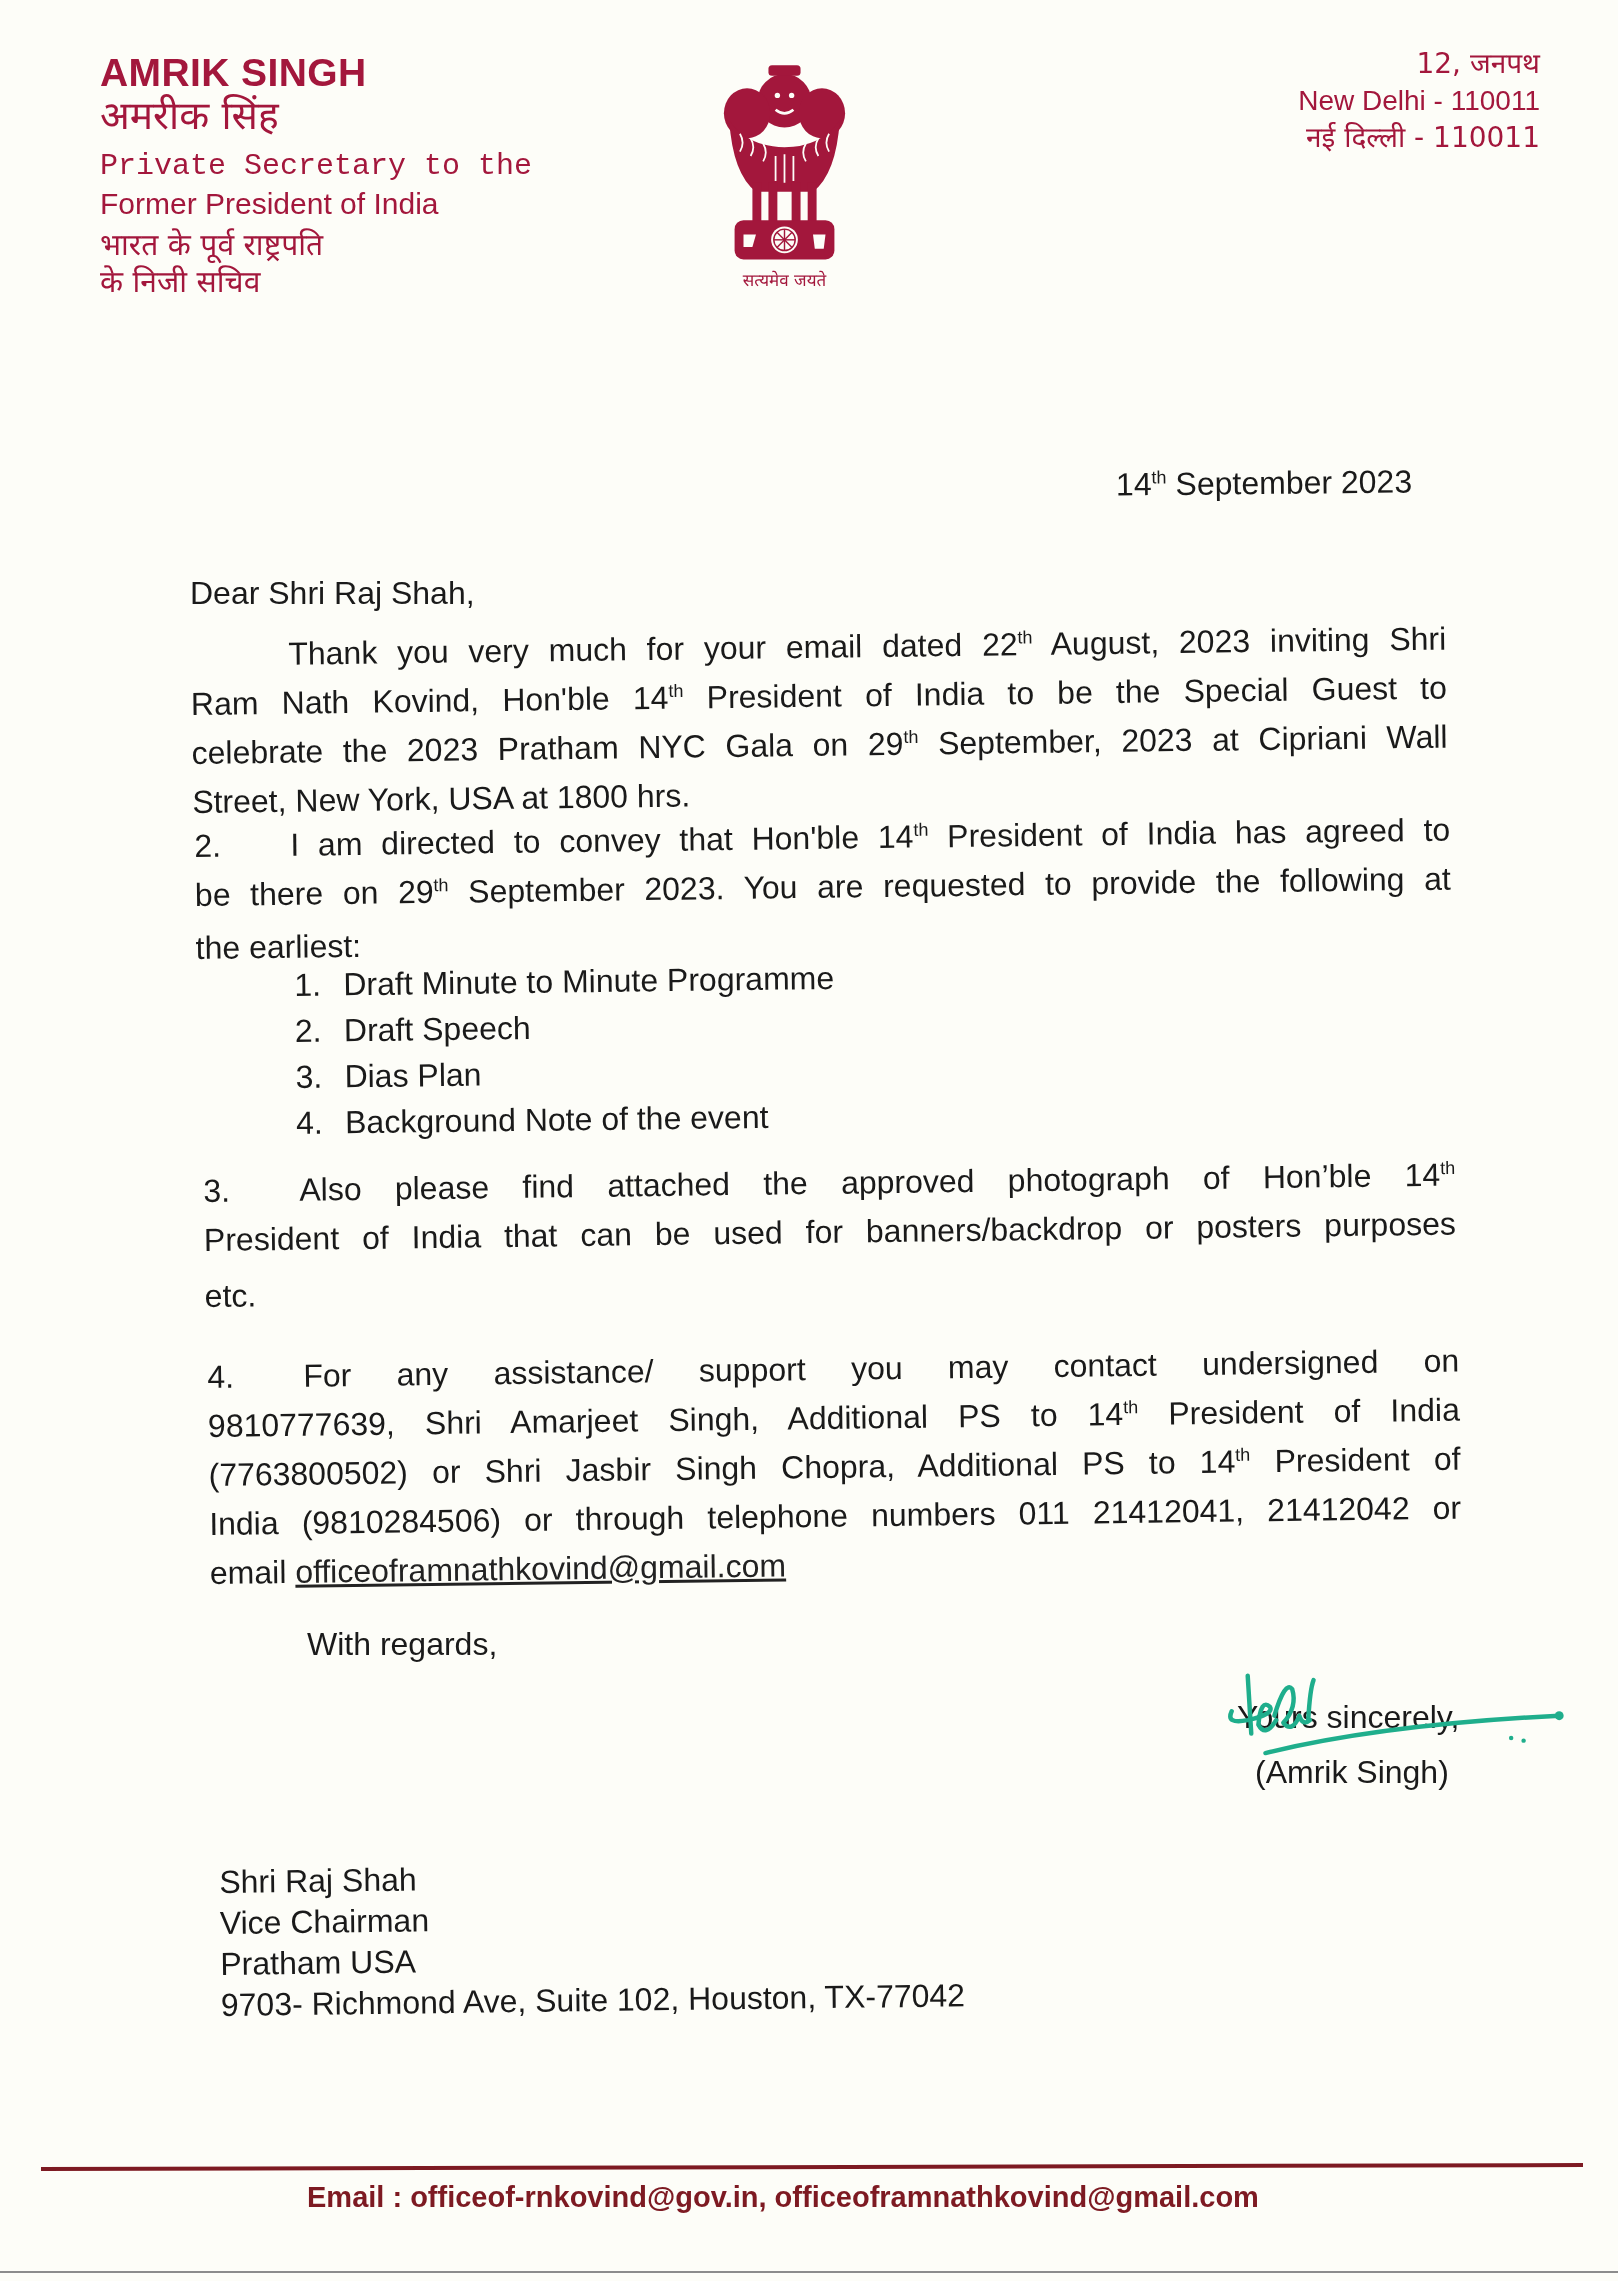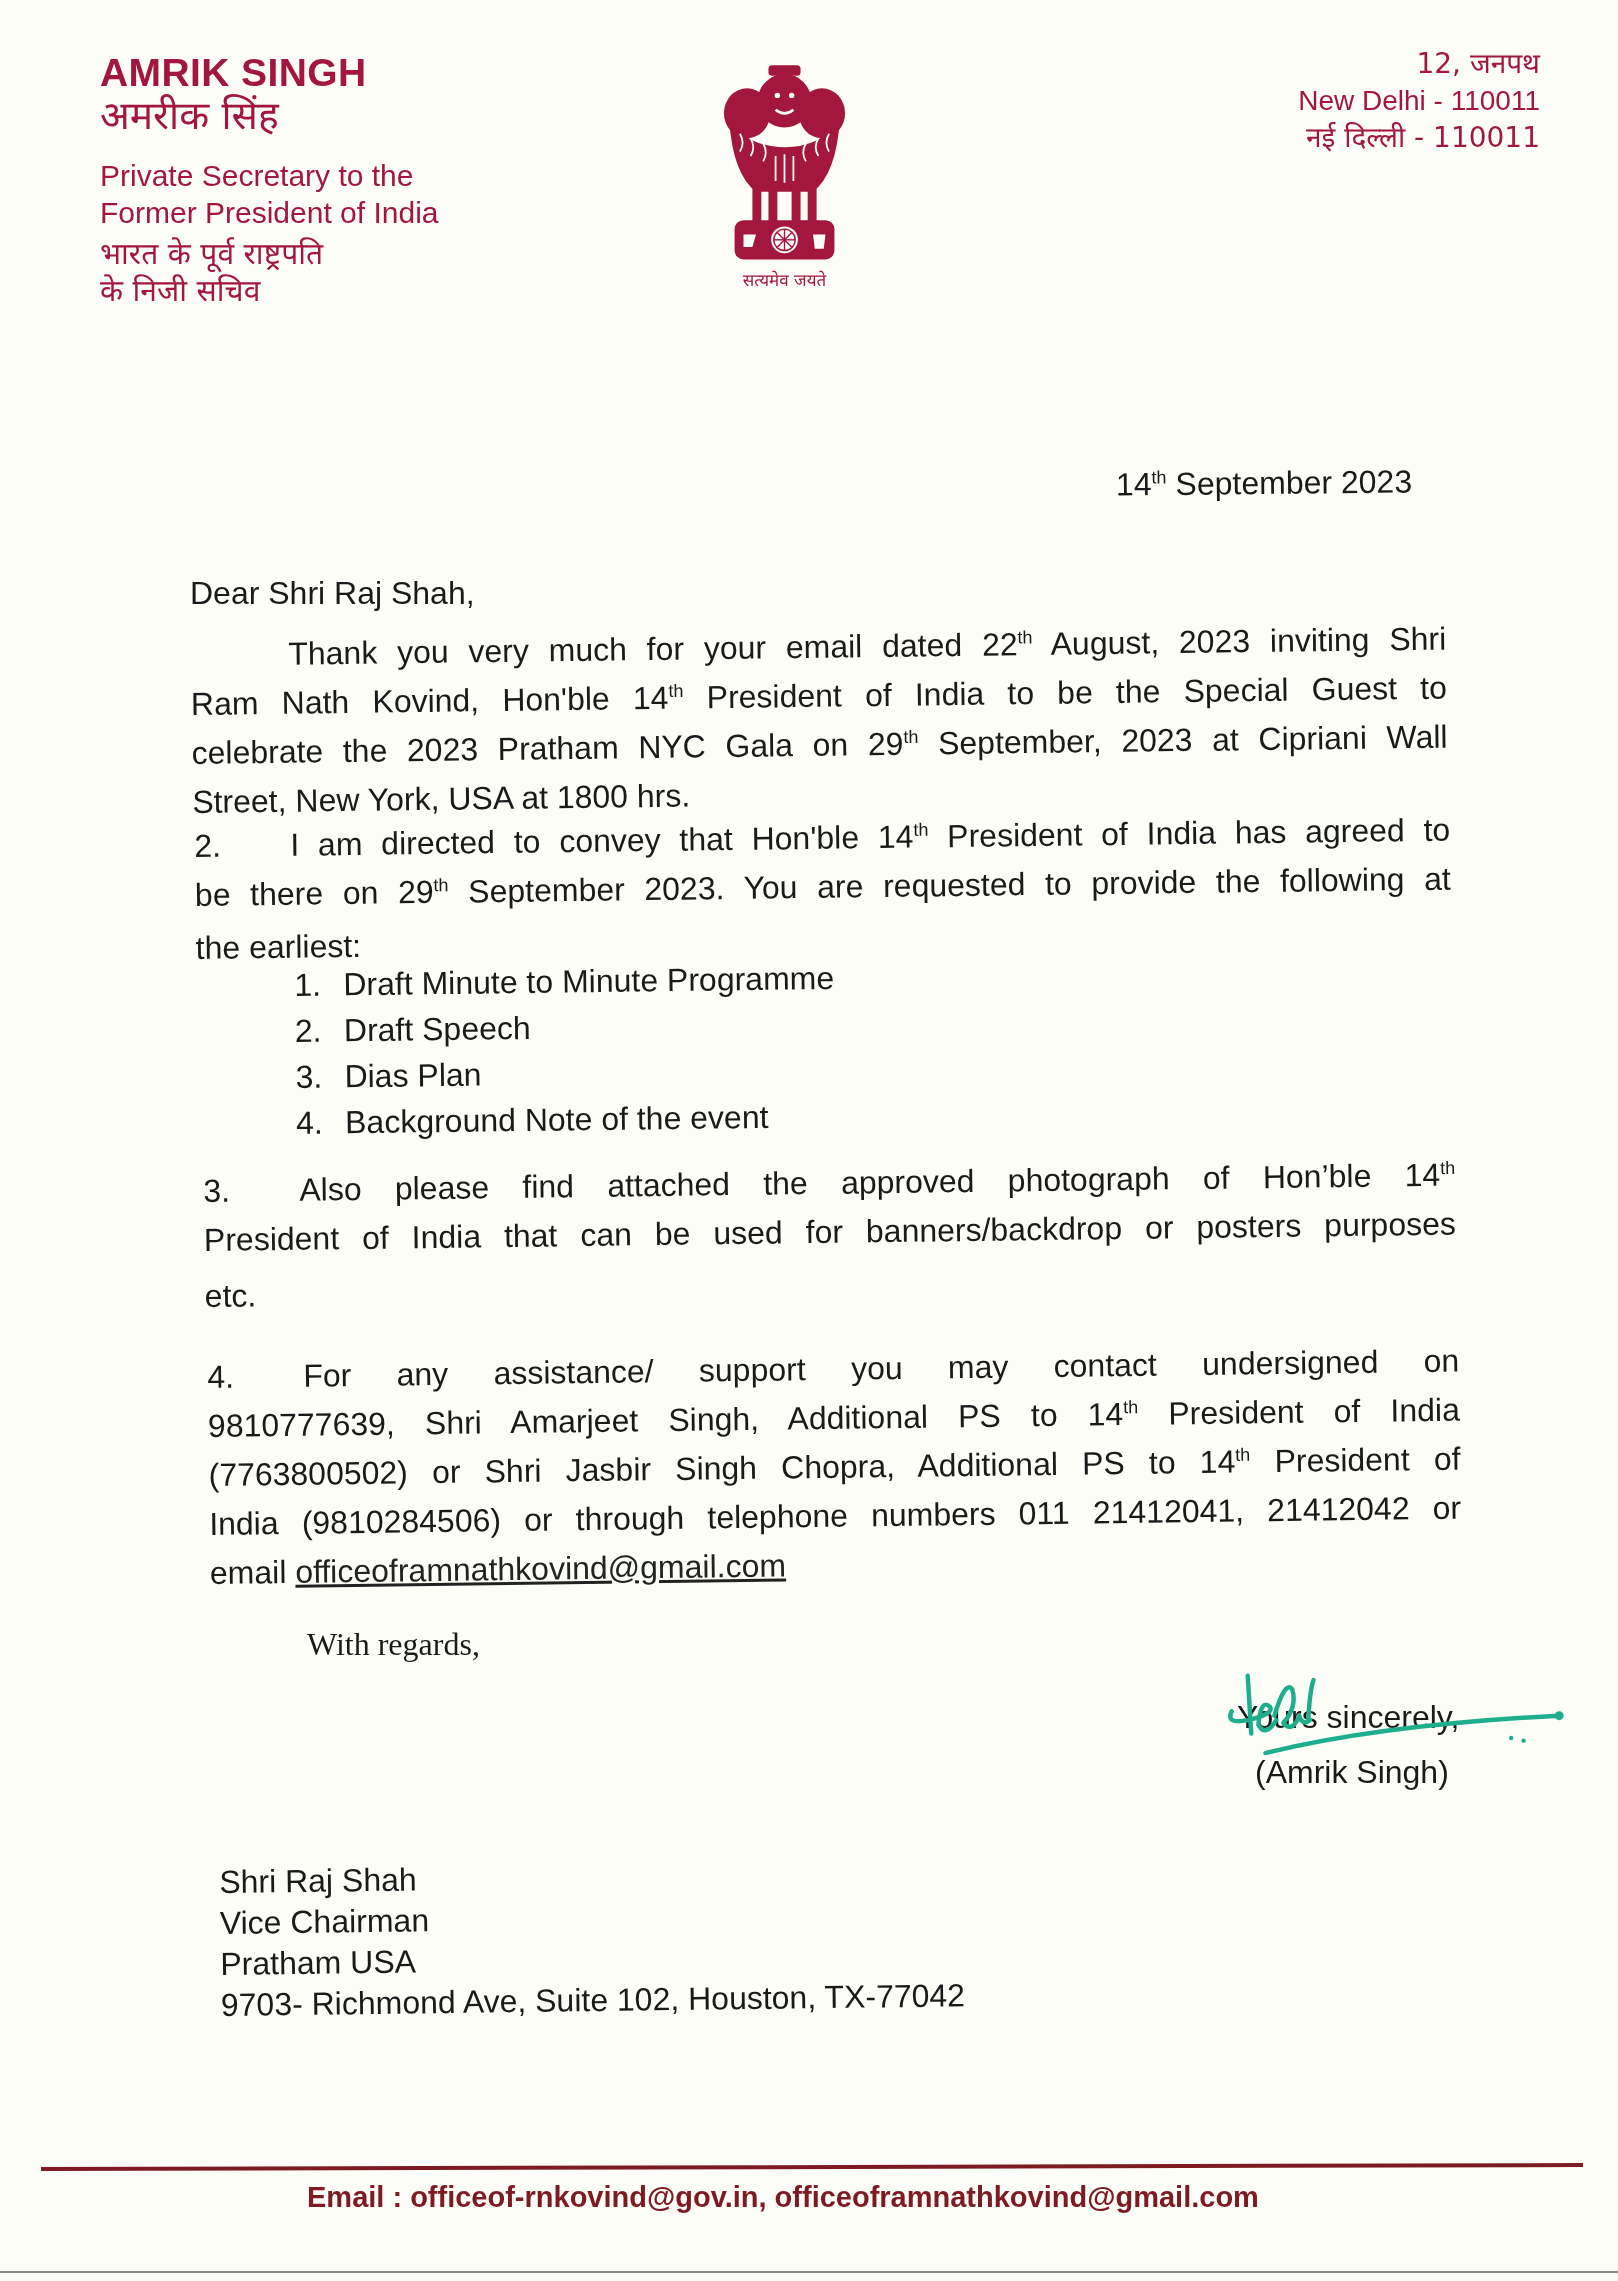--- a/index.html
+++ b/index.html
@@ -27,21 +27,21 @@
   .footer-line { background:#7d1a22; height:3.6px; }
   .footer-email { font-size:29px; font-weight:bold; color:#7d1a22; }
   .bottom-line { background:#8c8c8c; height:1.8px; }
 </style>
 </head>
 <body>
 
 <div class="abs hdr-left red" style="left:100px; top:52px;">
   <div class="name">AMRIK SINGH</div>
   <div class="hi-name">अमरीक सिंह</div>
-  <div class="title" style="margin-top:18px;">Private Secretary to the</div>
+  <div class="title" style="margin-top:9px;font-family:Liberation Mono, monospace;">Private Secretary to the</div>
   <div class="title">Former President of India</div>
   <div class="hi-title" style="margin-top:3.6px;">भारत के पूर्व राष्ट्रपति</div>
   <div class="hi-title">के निजी सचिव</div>
 </div>
 
 <div class="abs" style="left:713px; top:58px; width:143px; height:232px;">
   <svg width="143" height="205" viewBox="0 0 160 230">
     <g fill="#a3173c">
 
       <ellipse cx="80" cy="48" rx="30" ry="30"></ellipse>
@@ -142,21 +142,21 @@
   </div>
   <div class="justify">
     <span>(7763800502) or Shri Jasbir Singh Chopra, Additional PS to 14</span><sup>th</sup><span>  President of</span>
   </div>
   <div class="justify">India (9810284506) or through telephone numbers 011 21412041, 21412042 or</div>
   <div>
     <span>email </span><a class="email-link">officeoframnathkovind@gmail.com</a>
   </div>
 </div>
 
-<div class="abs body-text" style="left:307px; top:1620px;font-family:Liberation Serif, serif;">With regards,</div>
+<div class="abs body-text" style="left:307px; top:1620px;">With regards,</div>
 <div class="abs body-text" style="left:1237px; top:1693px;">Yours sincerely,</div>
 
 <svg class="abs" style="left:1221px; top:1671px;" width="356" height="85" viewBox="0 0 400 95">
   <g stroke="#1fae8c" stroke-width="5" fill="none" stroke-linecap="round" stroke-linejoin="round">
     <path d="M30 5 L34 70"></path>
     <path d="M12 45 Q5 60 30 55 Q60 48 55 40 Q45 30 42 60 Q50 75 62 55"></path>
     <path d="M60 50 Q72 10 80 20 Q86 40 70 58 Q80 70 88 50 Q92 62 100 55"></path>
     <path d="M98 55 Q100 20 104 10"></path>
     <path d="M50 92 Q180 60 380 50"></path>
   </g>

